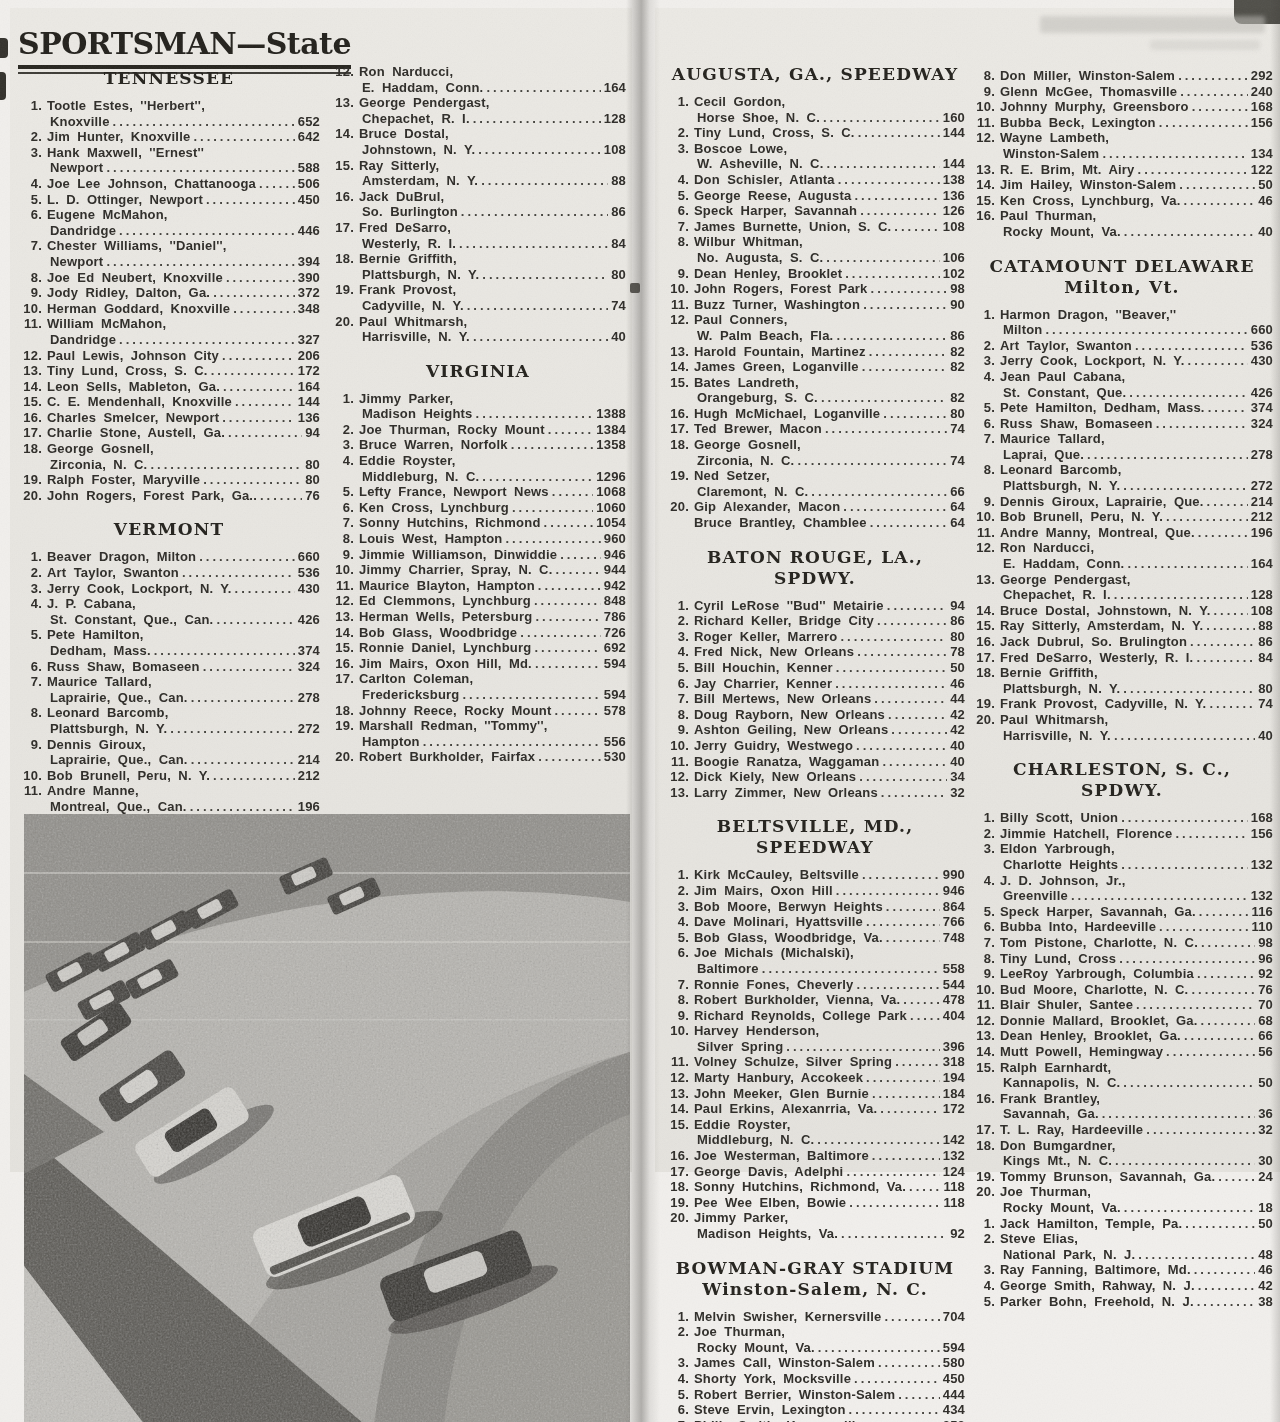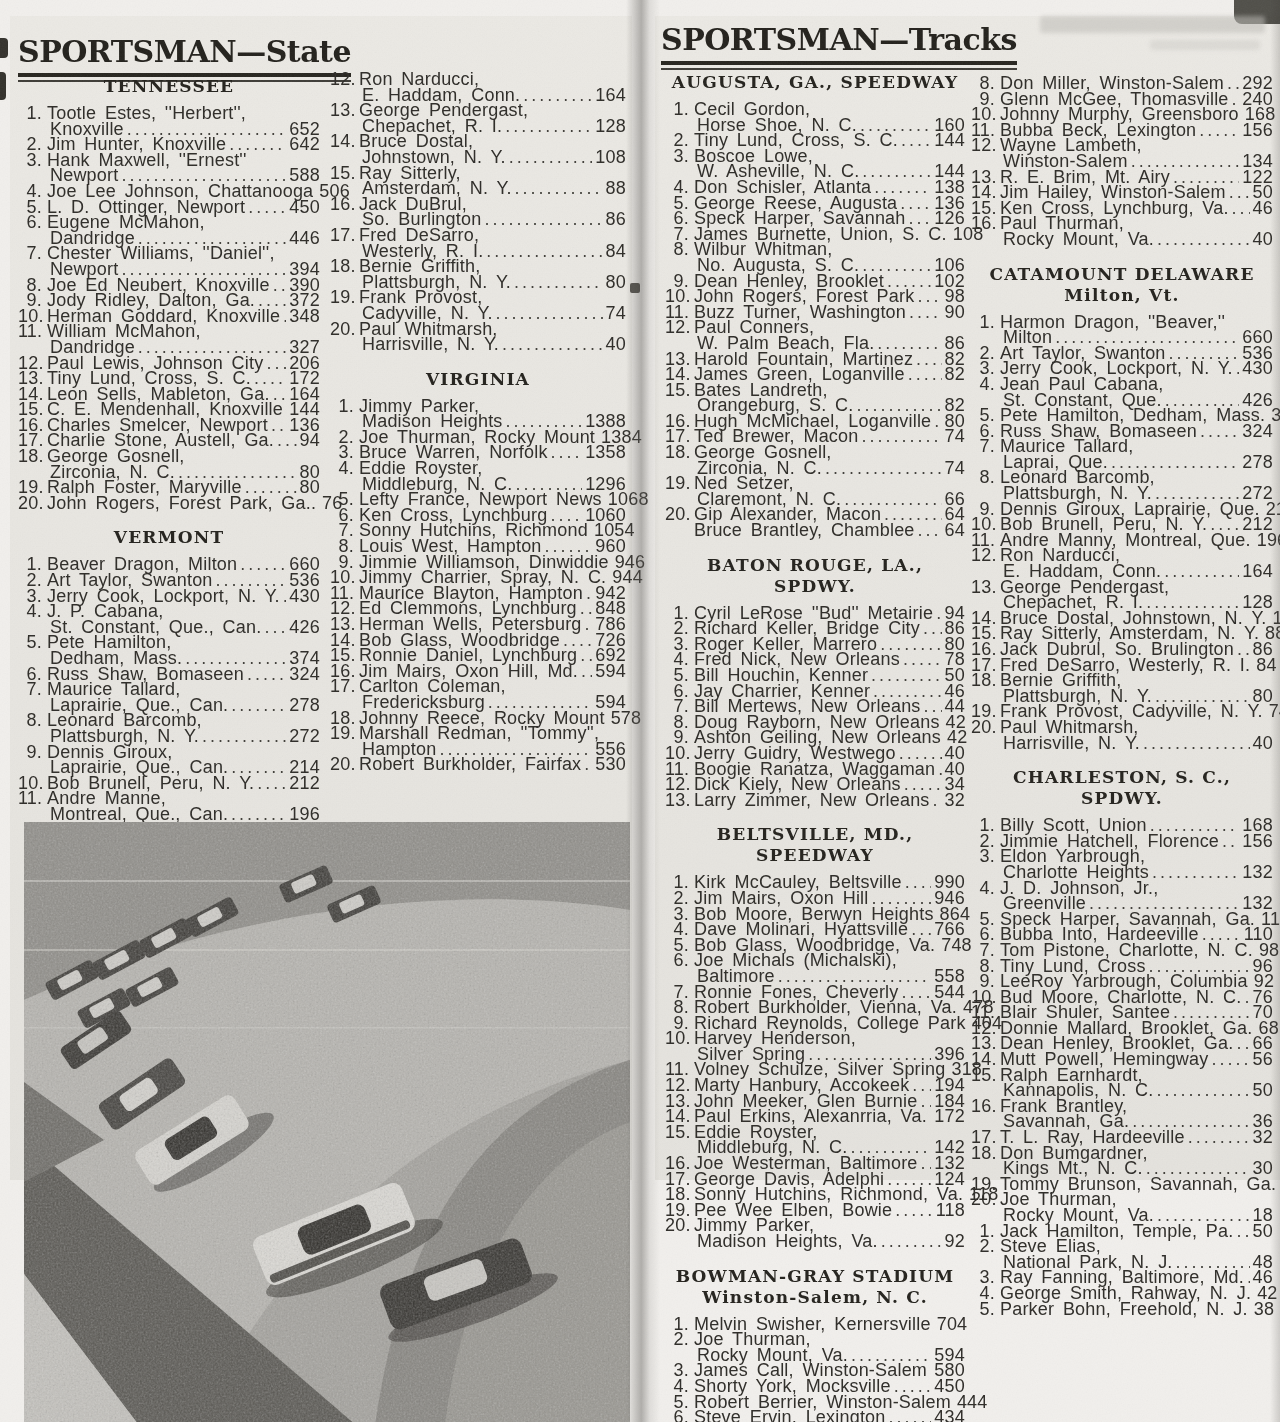--- a/index.html
+++ b/index.html
@@ -3,21 +3,21 @@
 <meta charset="utf-8">
 <style>
   html,body{margin:0;padding:0;}
   body{
     width:1280px;height:1422px;position:relative;overflow:hidden;
     background:#f1efec;
     font-family:"Liberation Sans",sans-serif;
     color:#2e2c28;
   }
   .page{
-    position:absolute;top:16px;height:1164px;
+    position:absolute;top:8px;height:1164px;
     background:linear-gradient(175deg,#ebe9e4 0%,#e7e5e0 55%,#e4e2dd 100%);
   }
   #page-state{left:10px;width:622px;}
   #page-tracks{left:655px;width:625px;}
   #gutter{
     position:absolute;left:626px;top:0;width:34px;height:1422px;
     background:linear-gradient(90deg,rgba(120,118,114,0) 0%,rgba(95,93,89,.45) 45%,rgba(120,118,114,.15) 70%,rgba(120,118,114,0) 100%);
     z-index:5;
   }
   #right-edge-shade{
@@ -40,21 +40,21 @@
   #col-b{left:320px;top:56px;width:296px;}
   #col-c{left:10px;top:56px;width:300px;}
   #col-d{left:316px;top:60px;width:302px;}
   .sec-heading{
     font-family:"DejaVu Serif","Liberation Serif",serif;
     font-weight:bold;font-size:17px;line-height:21px;
     text-align:center;letter-spacing:1.2px;color:#24221d;
     margin:16px 0 9px 0;
   }
   .sec-heading:first-child{margin-top:0;}
-  .list{font-size:18px;line-height:15.6px;letter-spacing:.2px;word-spacing:3.5px;}
+  .list{font-size:13px;line-height:15.6px;letter-spacing:.2px;word-spacing:3.5px;font-weight:bold;}
   .entry{}
   .row{display:flex;align-items:baseline;white-space:nowrap;}
   .num{flex:none;width:24px;text-align:right;margin-right:5px;}
   .txt{flex:none;}
   .ind{flex:none;width:32px;}
   .dots{
     flex:1 1 0;overflow:hidden;white-space:nowrap;
     letter-spacing:3px;color:#413f3a;margin:0 3px;min-width:0;
   }
   .pts{flex:none;text-align:right;}
@@ -751,25 +751,20 @@
       <ellipse cx="8" cy="28" rx="90" ry="16" fill="#33312d" opacity=".6"></ellipse>
       <rect x="-75" y="-24" width="150" height="48" rx="10" fill="#32302c"></rect>
       <rect x="-30" y="-17" width="62" height="26" rx="7" fill="#c9c7c2"></rect>
     </g>
 
     <rect width="606" height="610" filter="url(#grain)" opacity="0.42"></rect>
   </svg>
 </div>
 
 <div class="page" id="page-tracks">
-  <div class="page-title">
-    <div>SPORTSMAN—Tracks</div>
-    <div class="title-rule"></div>
-    <div class="title-rule2"></div>
-  </div>
   <div class="col" id="col-c">
       <div class="sec-heading">
         <div>AUGUSTA, GA., SPEEDWAY</div>
       </div>
       <div class="list">
         <div class="entry">
           <div class="row">
             <span class="num">1.</span>
             <span class="txt">Cecil Gordon,</span>
           </div>

